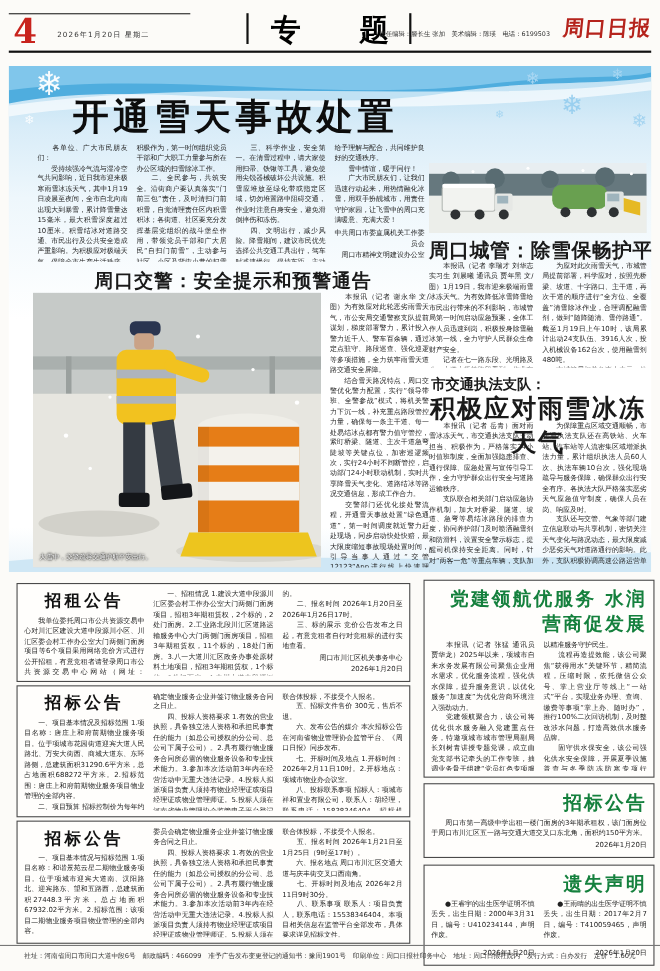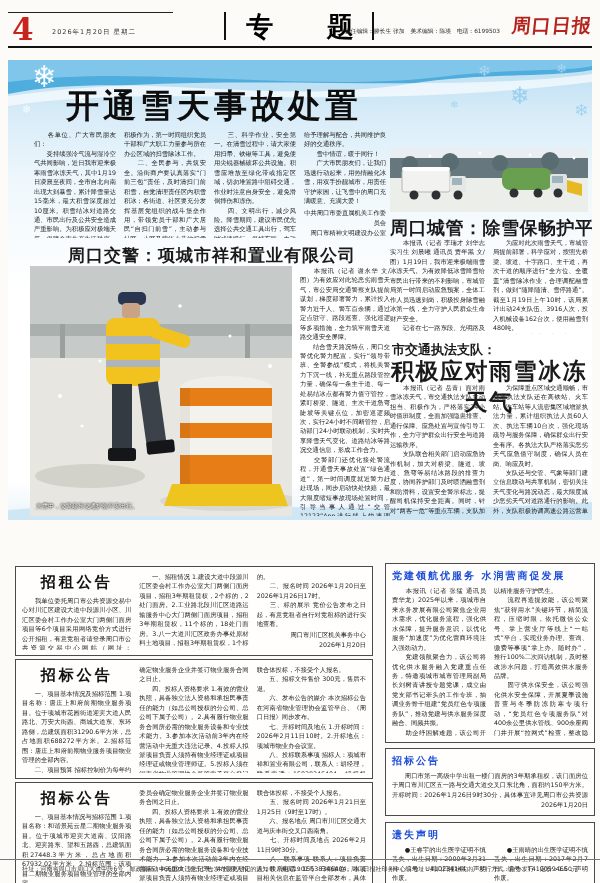--- a/index.html
+++ b/index.html
@@ -44,26 +44,26 @@
   .cg-headline{position:absolute;left:0;top:156px;width:198px;font-size:18px;font-weight:bold;
                font-family:"DejaVu Serif",serif;letter-spacing:0.5px;white-space:nowrap;}
   .cg-cols{position:absolute;left:0;top:178px;width:198px;height:96px;}
   .jt-small{position:absolute;left:2px;top:281px;font-size:13px;font-weight:bold;
             font-family:"DejaVu Serif",serif;}
   .jt-big{position:absolute;left:0;top:296px;width:198px;text-align:center;font-size:23px;
           font-weight:bold;font-family:"DejaVu Serif",serif;letter-spacing:1.5px;}
   .jt-cols{position:absolute;left:0;top:323px;width:198px;height:132px;}
   
   .nbox{position:absolute;border:1px solid #4a4a4a;background:#fffefc;padding:5px 6px;
-        box-sizing:border-box;overflow:hidden;margin-top:36px;}
+        box-sizing:border-box;overflow:hidden;}
   .nbox-row{display:flex;gap:8px;height:100%;}
   .ntitle{font-size:15px;font-weight:bold;text-align:center;letter-spacing:3px;
           font-family:"DejaVu Serif",serif;margin:1px 0 4px 0;color:#111;}
-  .ntitle-sm{font-size:10px;font-weight:bold;text-align:left;letter-spacing:2px;
-             font-family:"DejaVu Serif",serif;margin:0 0 3px 0;color:#1d4ed8;}
+  .ntitle-sm{font-size:17px;font-weight:bold;text-align:right;letter-spacing:2px;
+             font-family:"DejaVu Serif",serif;margin:0 0 3px 0;color:#15803d;}
   .vbox{display:flex;flex-direction:column;height:100%;}
   .grow{flex:1;overflow:hidden;}
   
   .foot-rule{position:absolute;left:0;top:859px;width:600px;height:1px;background:#777;}
   .foot-text{position:absolute;left:0;top:865px;width:600px;text-align:center;
              font-size:6.1px;color:#333;}
 </style>
 </head>
 <body>
 
@@ -112,21 +112,21 @@
         <div class="body-text">给予理解与配合，共同维护良好的交通秩序。
 　　雪中情谊，暖于同行！
 　　广大市民朋友们，让我们迅速行动起来，用热情融化冰雪，用双手扮靓城市，用责任守护家园，让飞雪中的周口充满暖意、充满大爱！</div>
         <div class="sign-right">中共周口市委直属机关工作委员会
 周口市精神文明建设办公室
 周口市城市管理局执法办公室
 2026年1月20日</div>
       </div>
     </div>
 
-    <div class="police-headline">周口交警：项城市祥和置业有限公司</div>
+    <div class="police-headline">周口交警：安全提示和预警通告</div>
 
     <div class="police-photo">
       <svg width="262" height="250" viewBox="0 0 262 250">
         <rect width="262" height="250" fill="#d4d6d2"></rect>
         <rect y="0" width="262" height="92" fill="#c6cac8"></rect>
         <rect y="58" width="262" height="12" fill="#aab0ae"></rect>
         <rect x="30" y="58" width="5" height="34" fill="#9aa09e"></rect>
         <rect x="120" y="58" width="5" height="34" fill="#9aa09e"></rect>
         <rect x="215" y="58" width="5" height="34" fill="#9aa09e"></rect>
         <rect y="92" width="262" height="158" fill="#e7e6e0"></rect>

